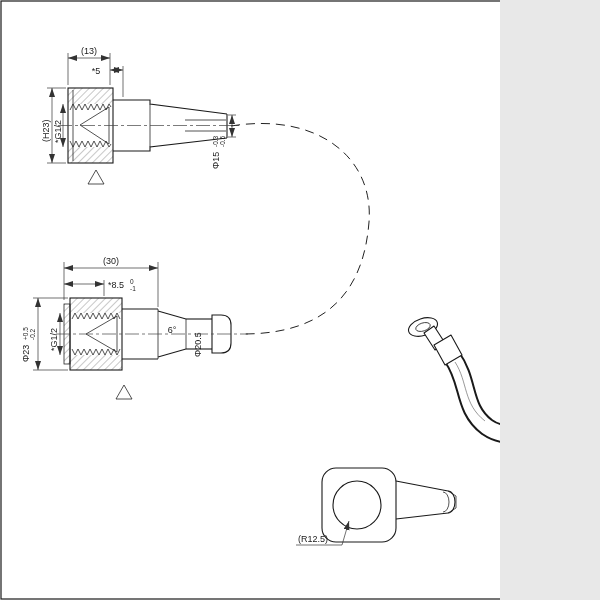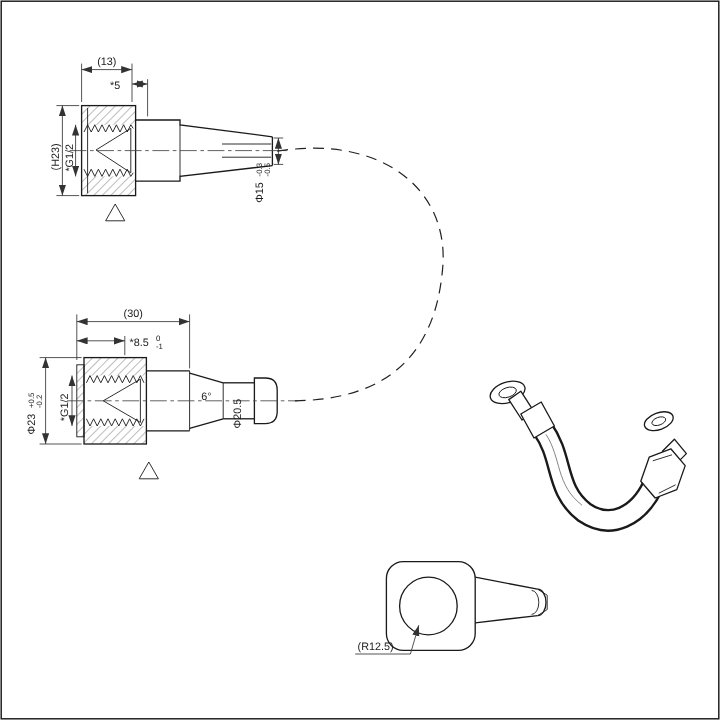--- a/index.html
+++ b/index.html
@@ -1,16 +1,16 @@
 <!DOCTYPE html>
 <html><head>
 <meta charset="utf-8">
 <style>
   html,body{margin:0;padding:0;background:#e8e8e8;}
-  .page{width:600px;height:600px;background:#ffffff;position:relative;overflow:hidden;}
+  .page{width:500px;height:600px;background:#ffffff;position:relative;overflow:hidden;}
   svg{display:block;}
   text{font-family:"Liberation Sans", sans-serif; fill:#1a1a1a;}
   .t9{font-size:9px;}
   .t6{font-size:6.5px;}
   .outline{fill:none;stroke:#1a1a1a;stroke-width:1.1;stroke-linejoin:miter;}
   .thin{fill:none;stroke:#1a1a1a;stroke-width:0.75;}
   .faint{fill:none;stroke:#555;stroke-width:0.6;}
   .dim{fill:none;stroke:#333;stroke-width:0.7;}
   .cl{fill:none;stroke:#444;stroke-width:0.7;stroke-dasharray:14 3 3 3;}
   .dash{fill:none;stroke:#222;stroke-width:1;stroke-dasharray:9 6;}

